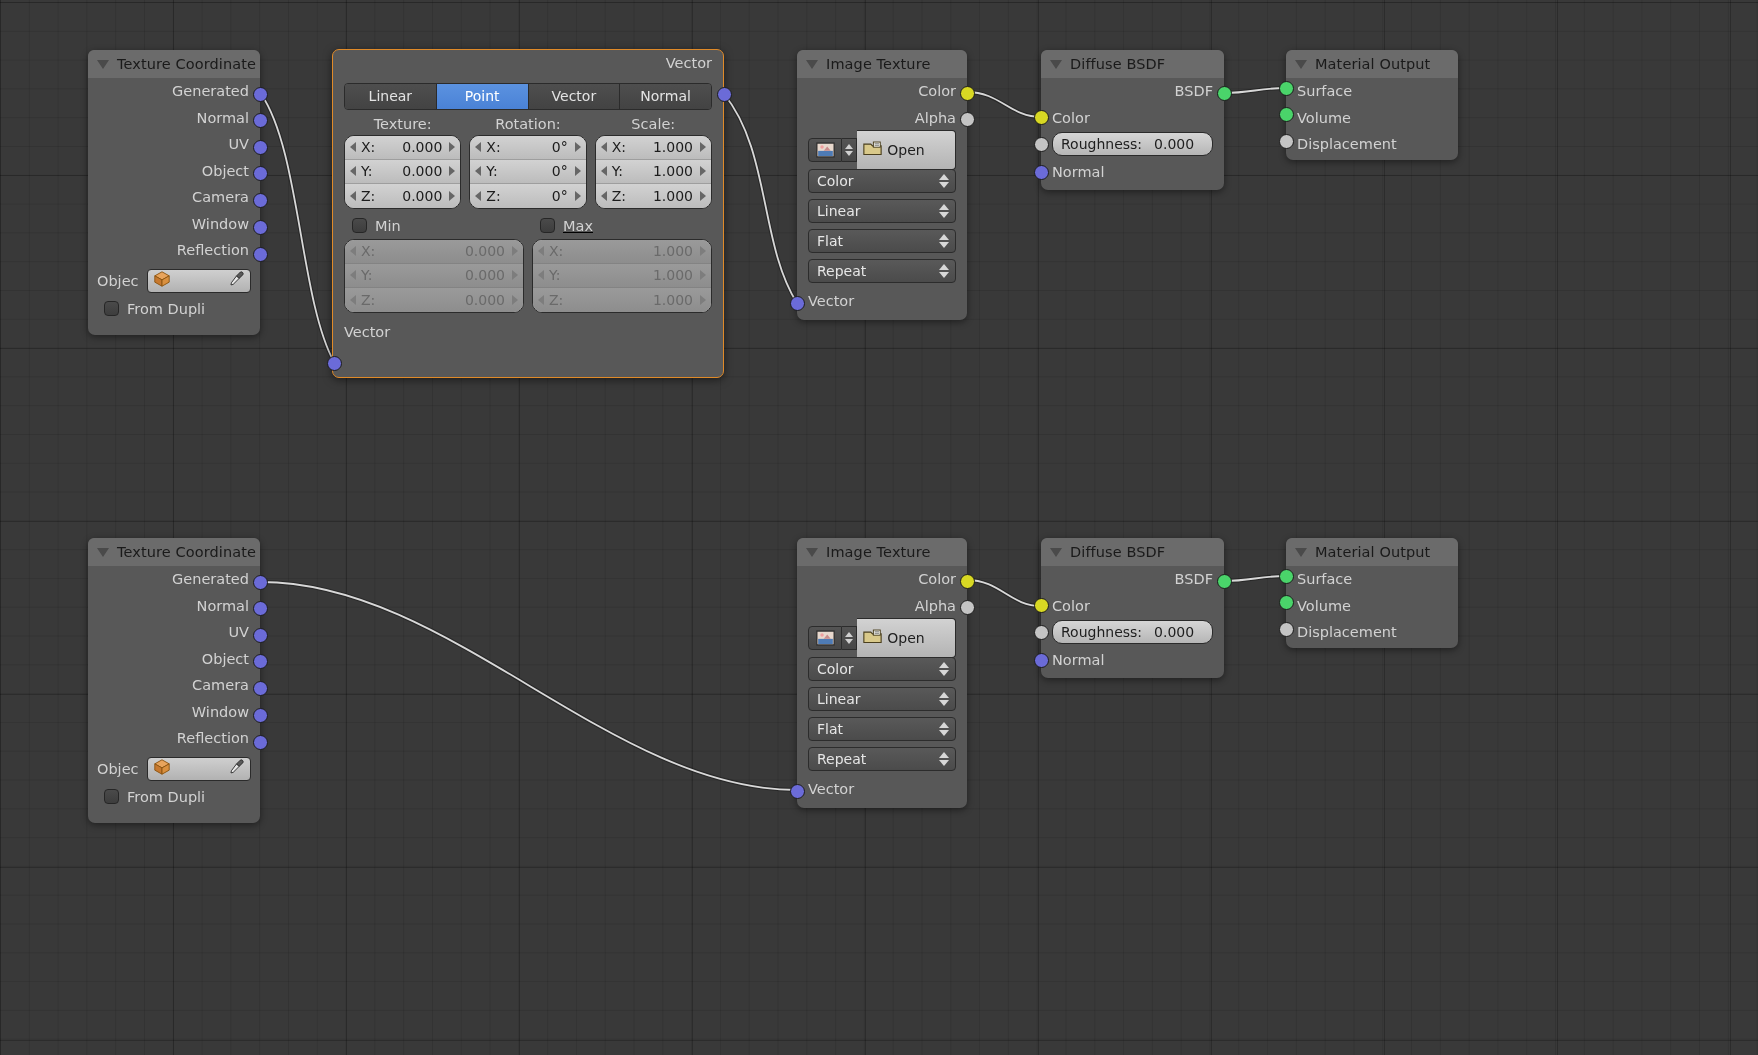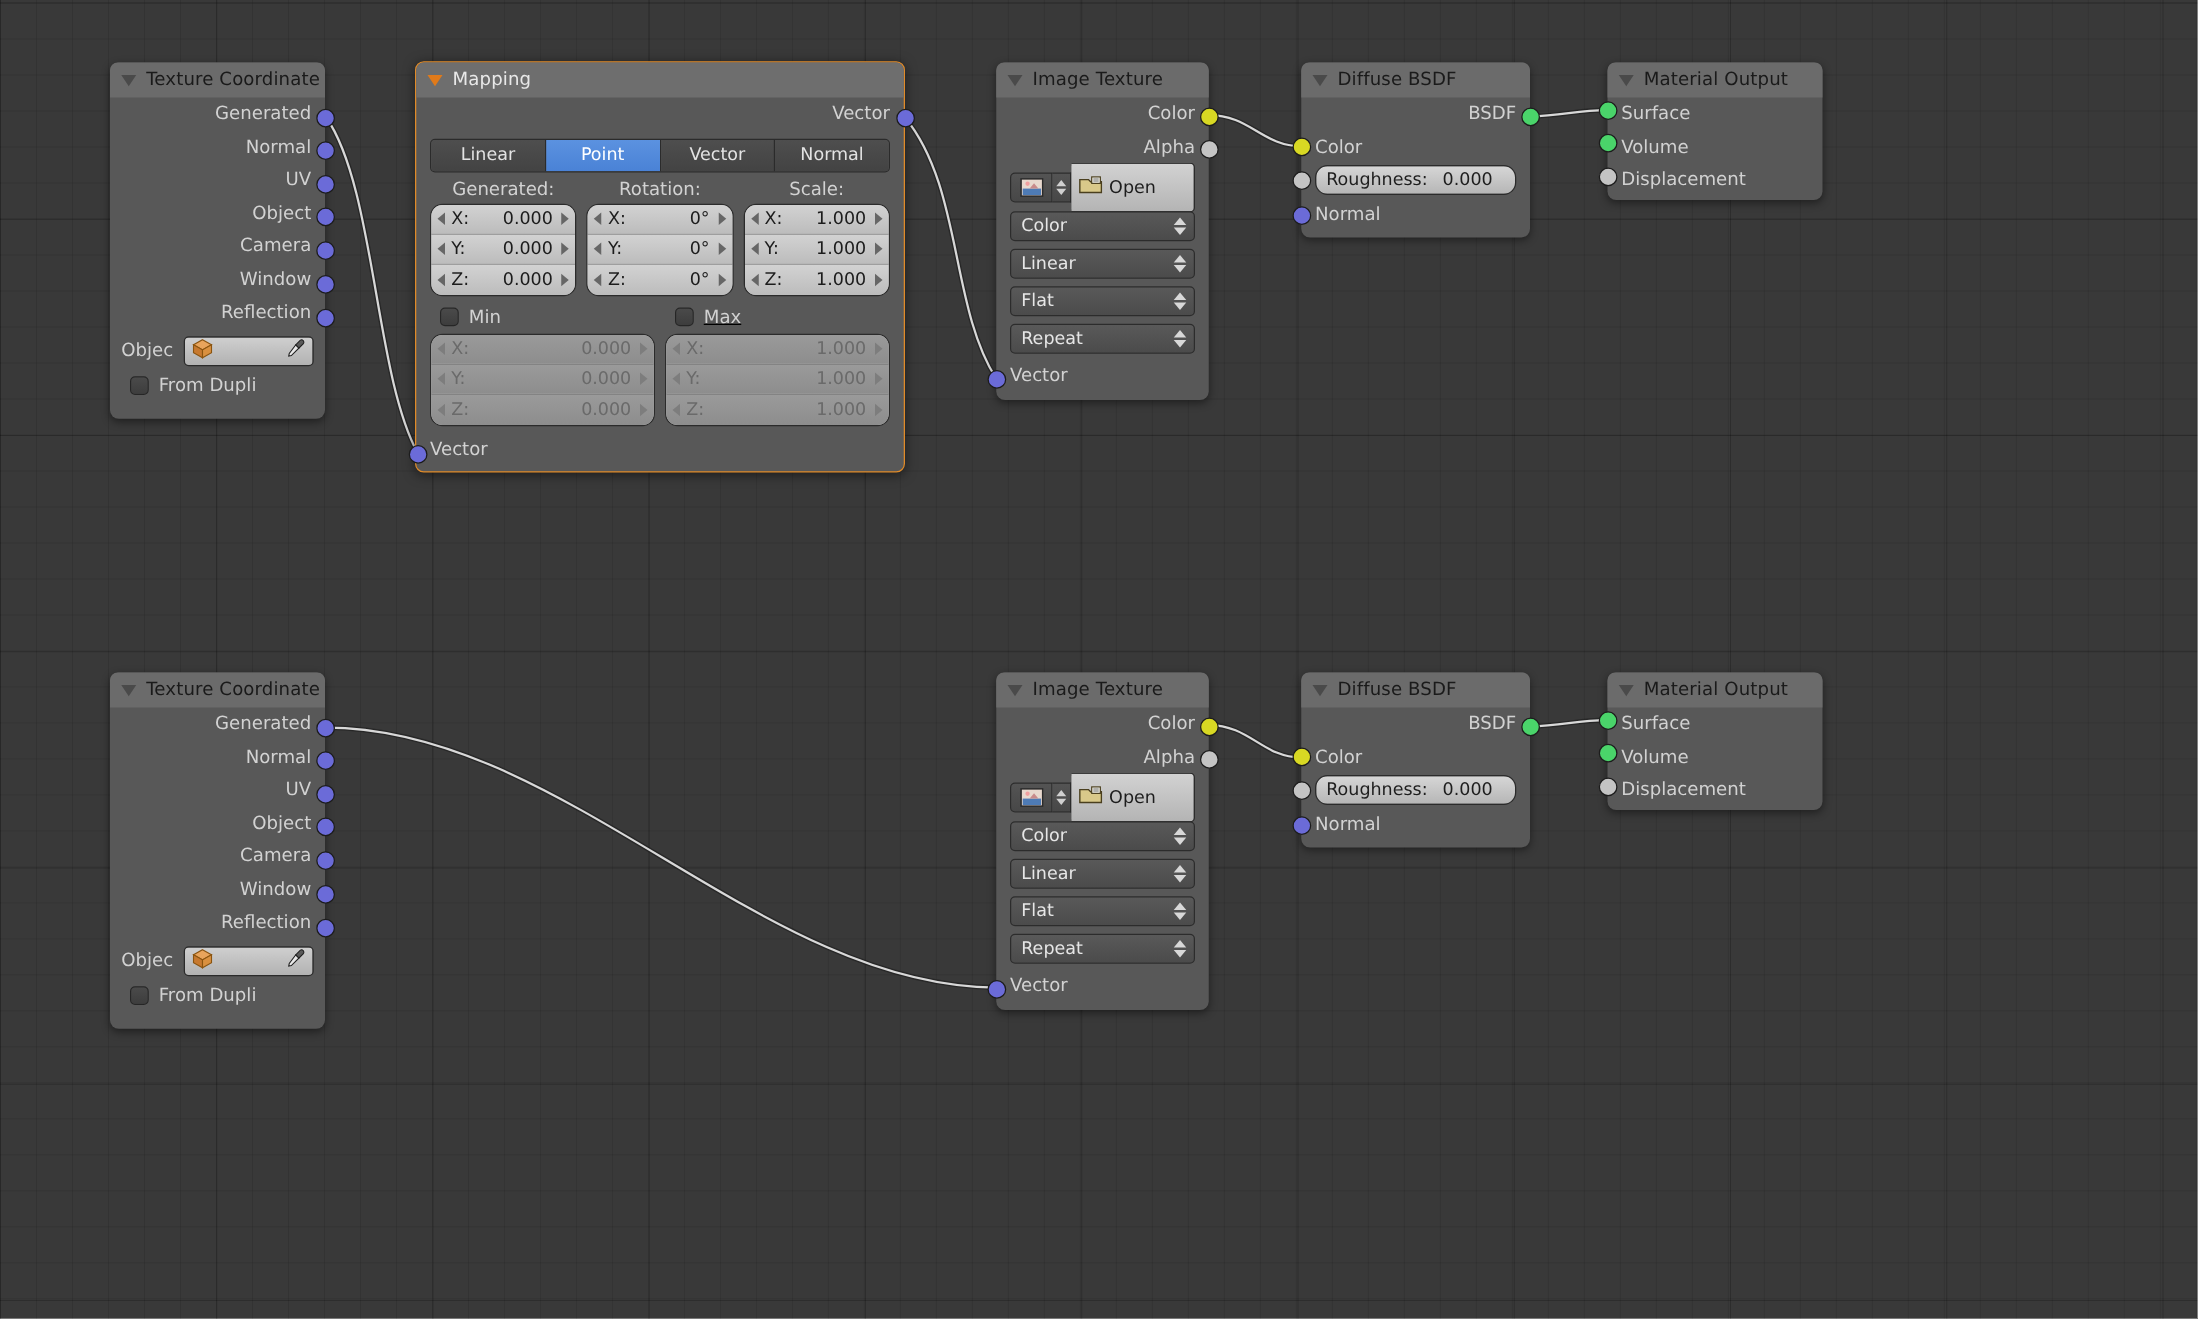--- a/index.html
+++ b/index.html
@@ -318,39 +318,35 @@
     <span class="socket sock-vector" style="left:164.5px; top:36.5px;"></span>
     <span class="socket sock-vector" style="left:164.5px; top:63px;"></span>
     <span class="socket sock-vector" style="left:164.5px; top:89.5px;"></span>
     <span class="socket sock-vector" style="left:164.5px; top:116px;"></span>
     <span class="socket sock-vector" style="left:164.5px; top:143px;"></span>
     <span class="socket sock-vector" style="left:164.5px; top:169.5px;"></span>
     <span class="socket sock-vector" style="left:164.5px; top:196.5px;"></span>
   </div>
 
   <div class="node selected" style="left:332px; top:49px; width:392px; height:329px;">
-    <div class="node-header active-hdr">
-      <span class="tri orange"></span>
-      <span style="color:#e8e8e8;">Mapping</span>
-    </div>
     <div class="node-body">
       <div class="row out">
         <span>Vector</span>
       </div>
 
       <div class="tabs" style="margin:6px 11px 0 11px;">
         <div class="tab">Linear</div>
         <div class="tab active">Point</div>
         <div class="tab">Vector</div>
         <div class="tab">Normal</div>
       </div>
 
       <div style="display:flex; gap:8px; margin:6px 11px 0 11px;">
         <div style="flex:1;">
-          <div class="collabel">Generated:</div>
+          <div class="collabel">Texture:</div>
           <div class="numgroup" style="margin-top:3px;">
             <div class="nrow">
                 <span class="arrL"></span>
                 <span class="lbl">X:</span>
                 <span class="val">0.000</span>
                 <span class="arrR"></span>
               </div>
             <div class="nrow">
                 <span class="arrL"></span>
                 <span class="lbl">Y:</span>

